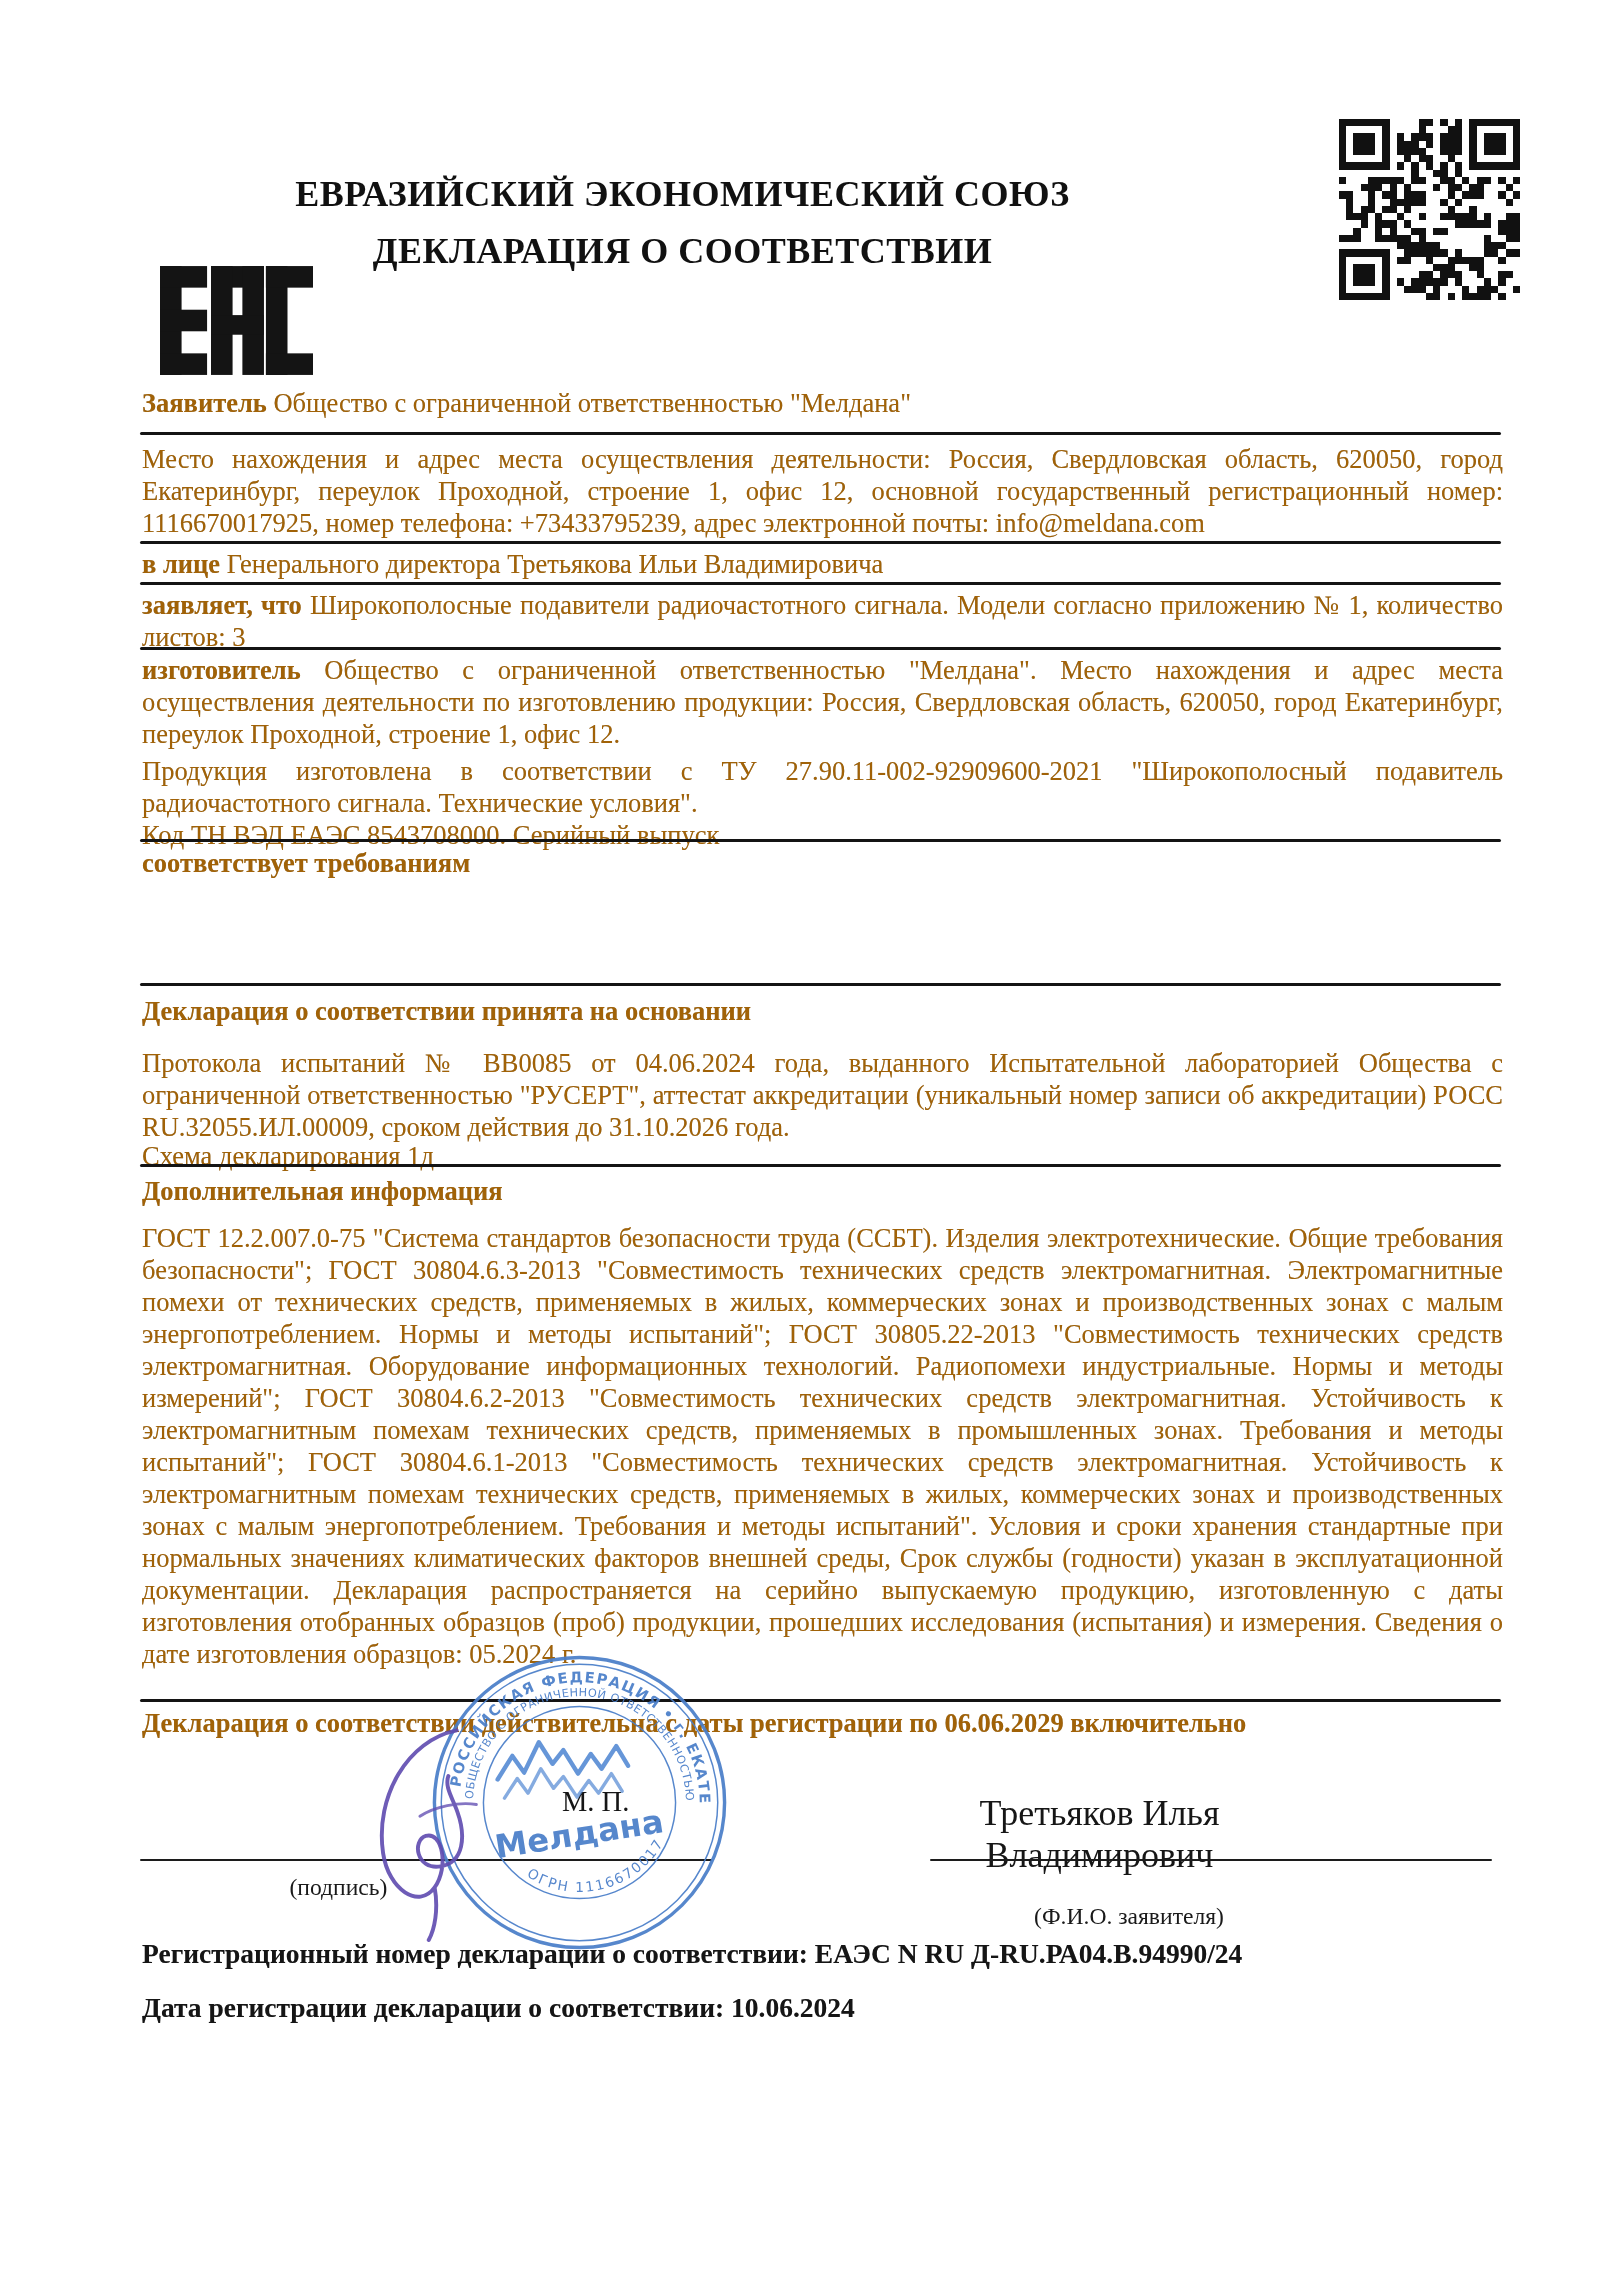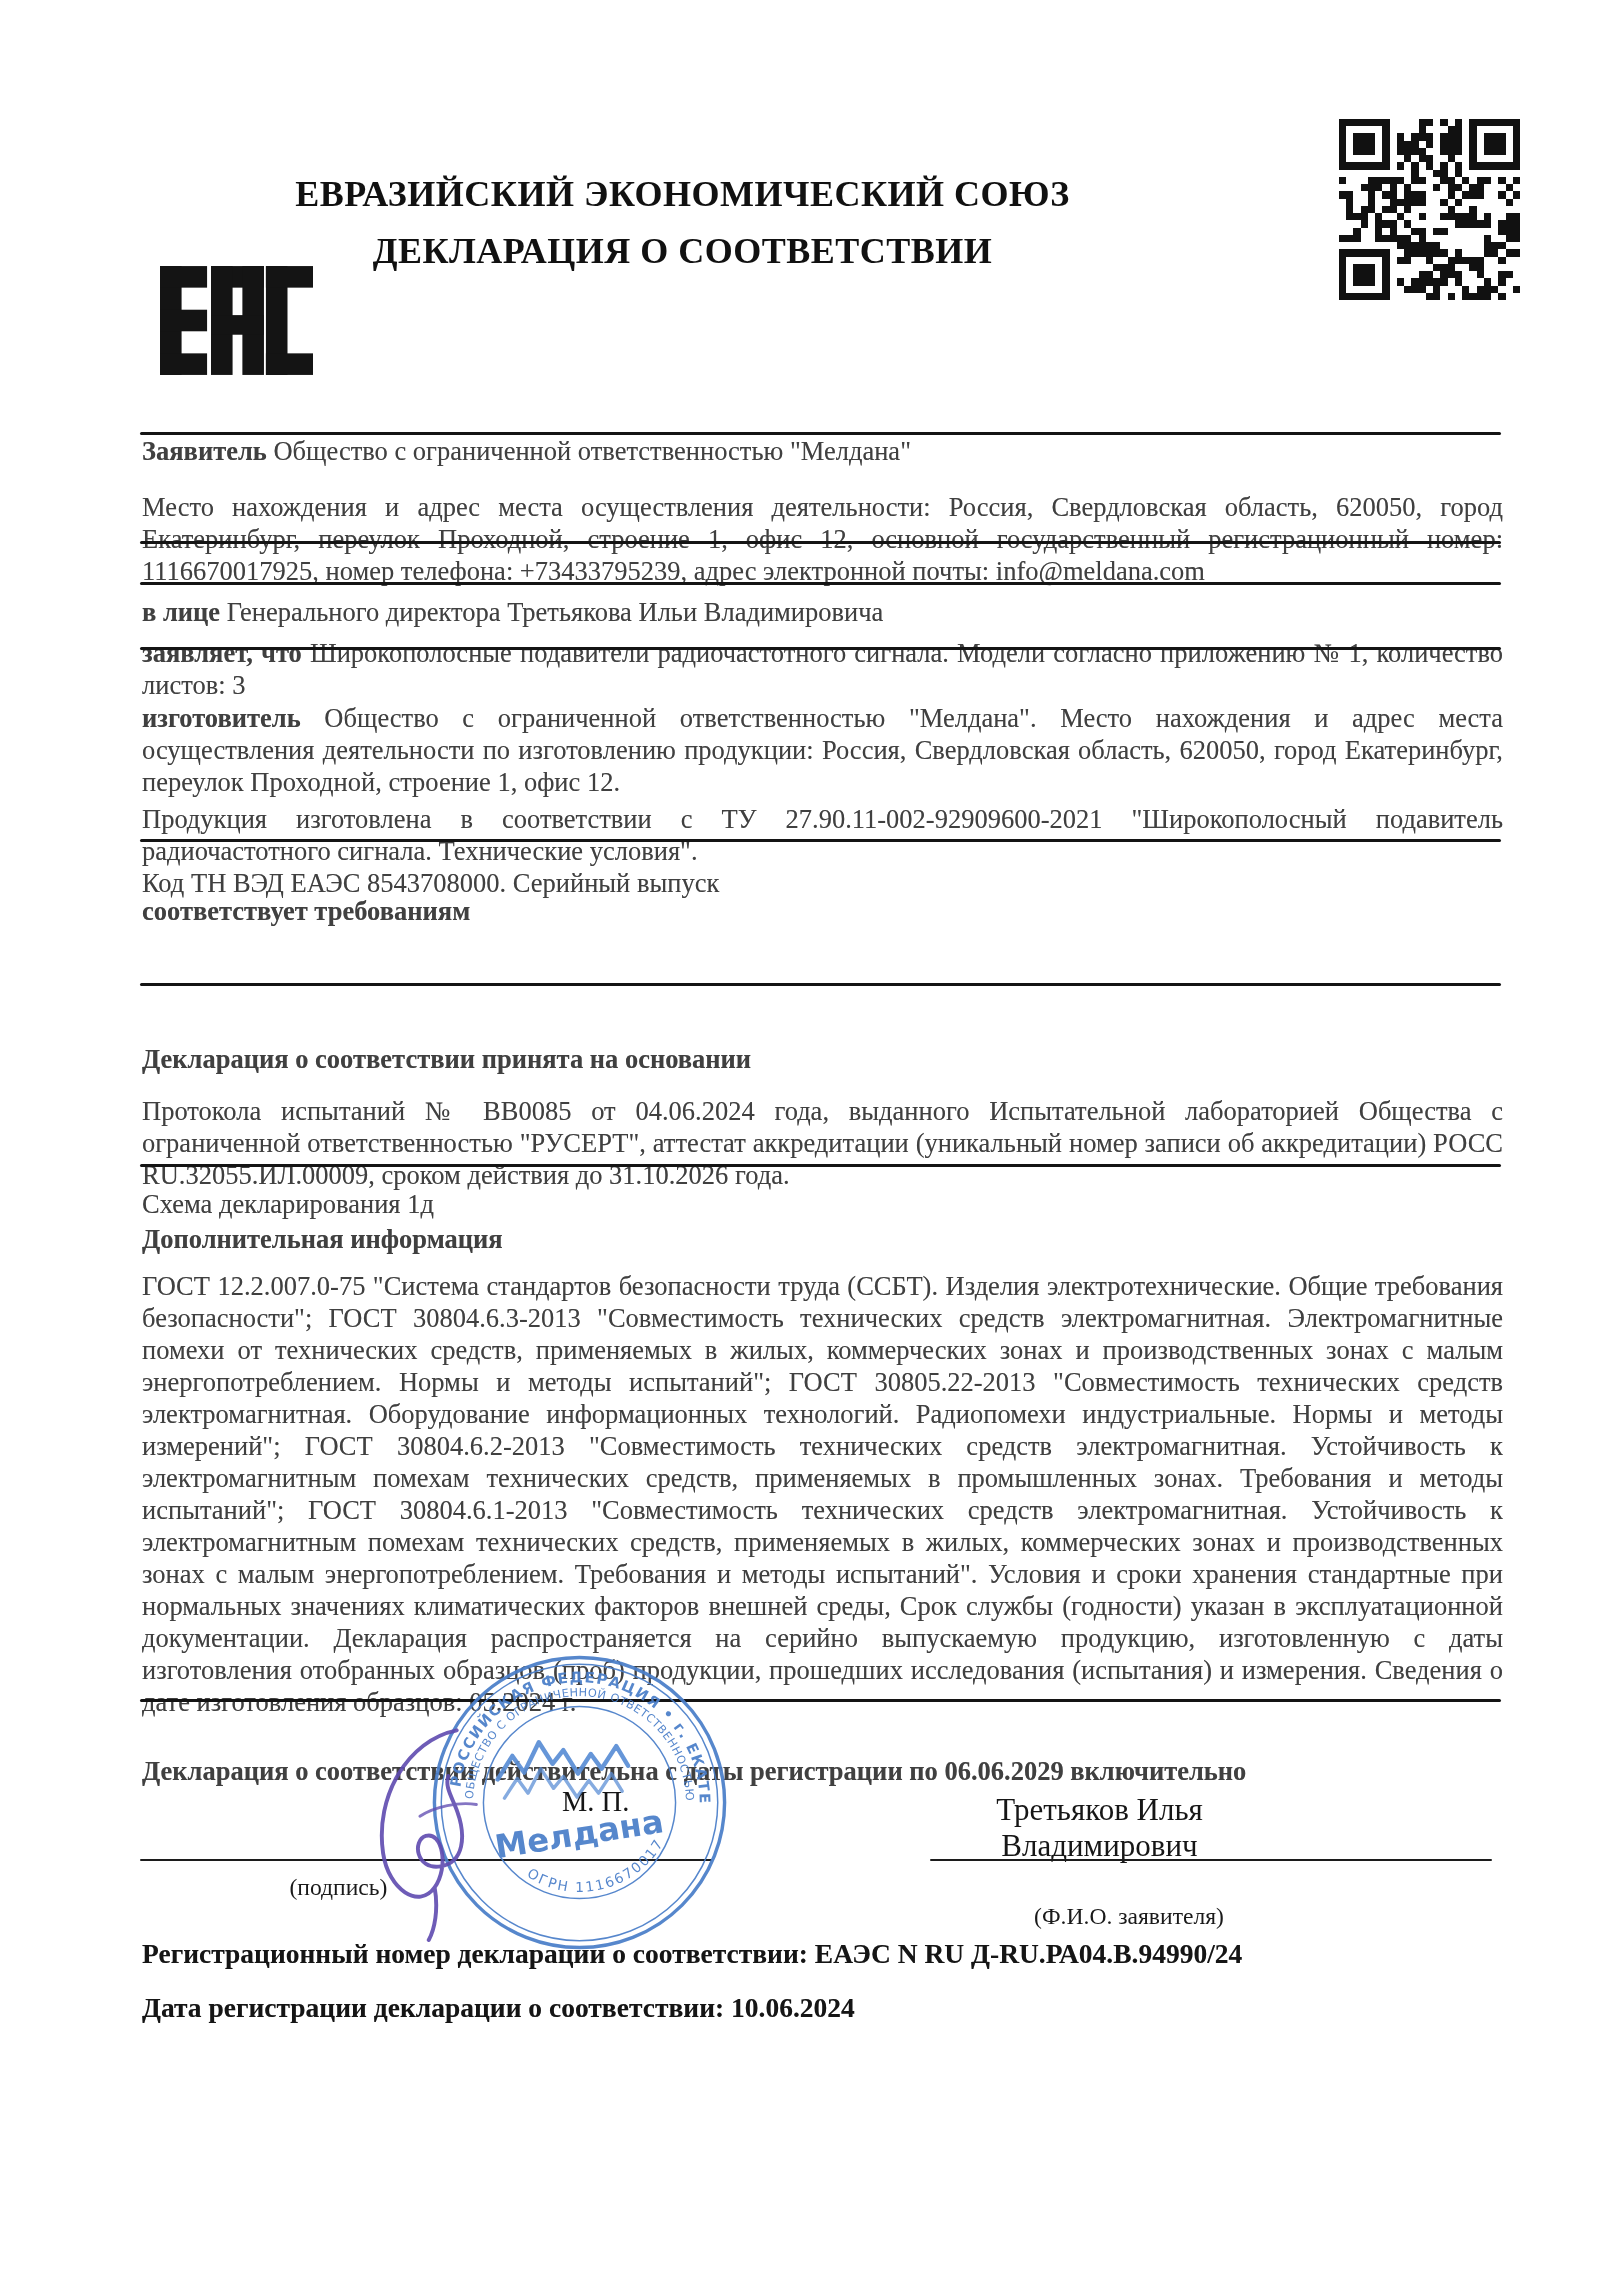--- a/index.html
+++ b/index.html
@@ -1,22 +1,22 @@
 <!DOCTYPE html>
 <html style="font-size:7.9px"><head>
 <meta charset="utf-8">
 <style>
   html,body{margin:0;padding:0;background:#ffffff;}
   #page{
     position:relative;width:1623px;height:2295px;background:#ffffff;overflow:hidden;
     font-family:"Liberation Serif","DejaVu Serif",serif;color:#161616;
   }
   .abs{position:absolute;}
-  .row{position:absolute;left:142px;width:1361px;font-size:26.5px;line-height:32px;color:#404040;
-       text-shadow:0 0 0.5px rgba(0,0,0,.28);margin-top:48px;}
+  .row{position:absolute;left:142px;width:1361px;font-size:26.5px;line-height:32px;color:#a16207;
+       text-shadow:0 0 0.5px rgba(0,0,0,.28);}
   .just{text-align:justify;text-justify:inter-word;}
   .bold{font-weight:bold;}
   .rule{position:absolute;left:140px;width:1361px;height:3.4px;background:#141414;border-radius:1.5px;}
   .rule.thin{height:2px;background:#1c1c1c;}
   #title{position:absolute;top:166px;left:0;width:1365px;text-align:center;
          font-weight:bold;font-size:36px;line-height:57px;letter-spacing:0.5px;color:#111;}
   .center{text-align:center;}
   .capt{position:absolute;font-size:23.6px;color:#1a1a1a;text-align:center;}
   .stamp-layer{opacity:.93;}
   .sig-layer{opacity:.9;}
@@ -424,21 +424,21 @@
   <div class="row bold" style="top:1175px;">Дополнительная информация</div>
 
   <div class="row just" style="top:1222px;">ГОСТ 12.2.007.0-75 "Система стандартов безопасности труда (ССБТ). Изделия электротехнические. Общие требования безопасности"; ГОСТ 30804.6.3-2013 "Совместимость технических средств электромагнитная. Электромагнитные помехи от технических средств, применяемых в жилых, коммерческих зонах и производственных зонах с малым энергопотреблением. Нормы и методы испытаний"; ГОСТ 30805.22-2013 "Совместимость технических средств электромагнитная. Оборудование информационных технологий. Радиопомехи индустриальные. Нормы и методы измерений"; ГОСТ 30804.6.2-2013 "Совместимость технических средств электромагнитная. Устойчивость к электромагнитным помехам технических средств, применяемых в промышленных зонах. Требования и методы испытаний"; ГОСТ 30804.6.1-2013 "Совместимость технических средств электромагнитная. Устойчивость к электромагнитным помехам технических средств, применяемых в жилых, коммерческих зонах и производственных зонах с малым энергопотреблением. Требования и методы испытаний". Условия и сроки хранения стандартные при нормальных значениях климатических факторов внешней среды, Срок службы (годности) указан в эксплуатационной документации. Декларация распространяется на серийно выпускаемую продукцию, изготовленную с даты изготовления отобранных образцов (проб) продукции, прошедших исследования (испытания) и измерения. Сведения о дате изготовления образцов: 05.2024 г.</div>
 
   <div class="rule" style="top:1699px;"></div>
 
   <div class="row bold" style="top:1707px;">Декларация о соответствии  действительна с даты регистрации по 06.06.2029 включительно</div>
 
   <div class="abs" style="left:562px;top:1786px;font-size:28.5px;color:#161616;">М. П.</div>
 
-  <div class="abs center" style="left:903px;top:1792px;width:393px;font-size:31px;color:#161616;">Третьяков Илья Владимирович</div>
+  <div class="abs center" style="left:903px;top:1792px;width:393px;font-size:36px;color:#161616;">Третьяков Илья Владимирович</div>
 
   <div class="rule thin" style="left:140px;top:1859px;width:572px;"></div>
   <div class="rule thin" style="left:930px;top:1859px;width:562px;"></div>
 
   <div class="capt" style="left:216px;top:1874px;width:245px;">(подпись)</div>
   <div class="capt" style="left:957px;top:1874px;width:344px;margin-top:29px;">(Ф.И.О. заявителя)</div>
 
   <div class="abs stamp-layer" style="left:430px;top:1653px;width:299px;height:299px;">
     <svg width="299" height="299" viewBox="0 0 610 610" fill="none" style="font-family:'DejaVu Sans',sans-serif;">
       <circle cx="305" cy="305" r="296" stroke="#4a7ec9" stroke-width="7"></circle>

